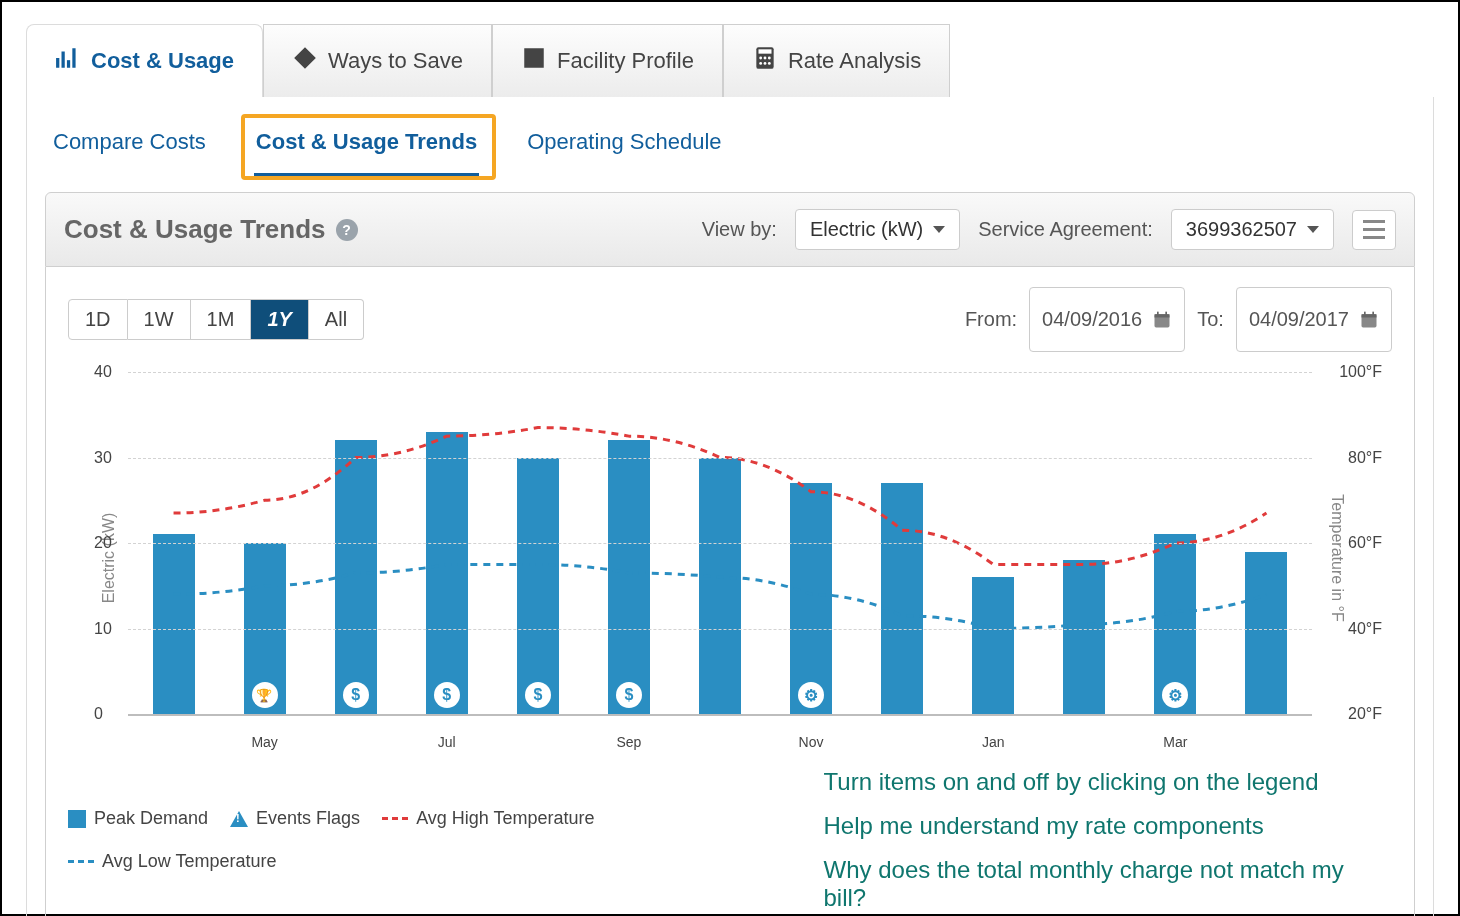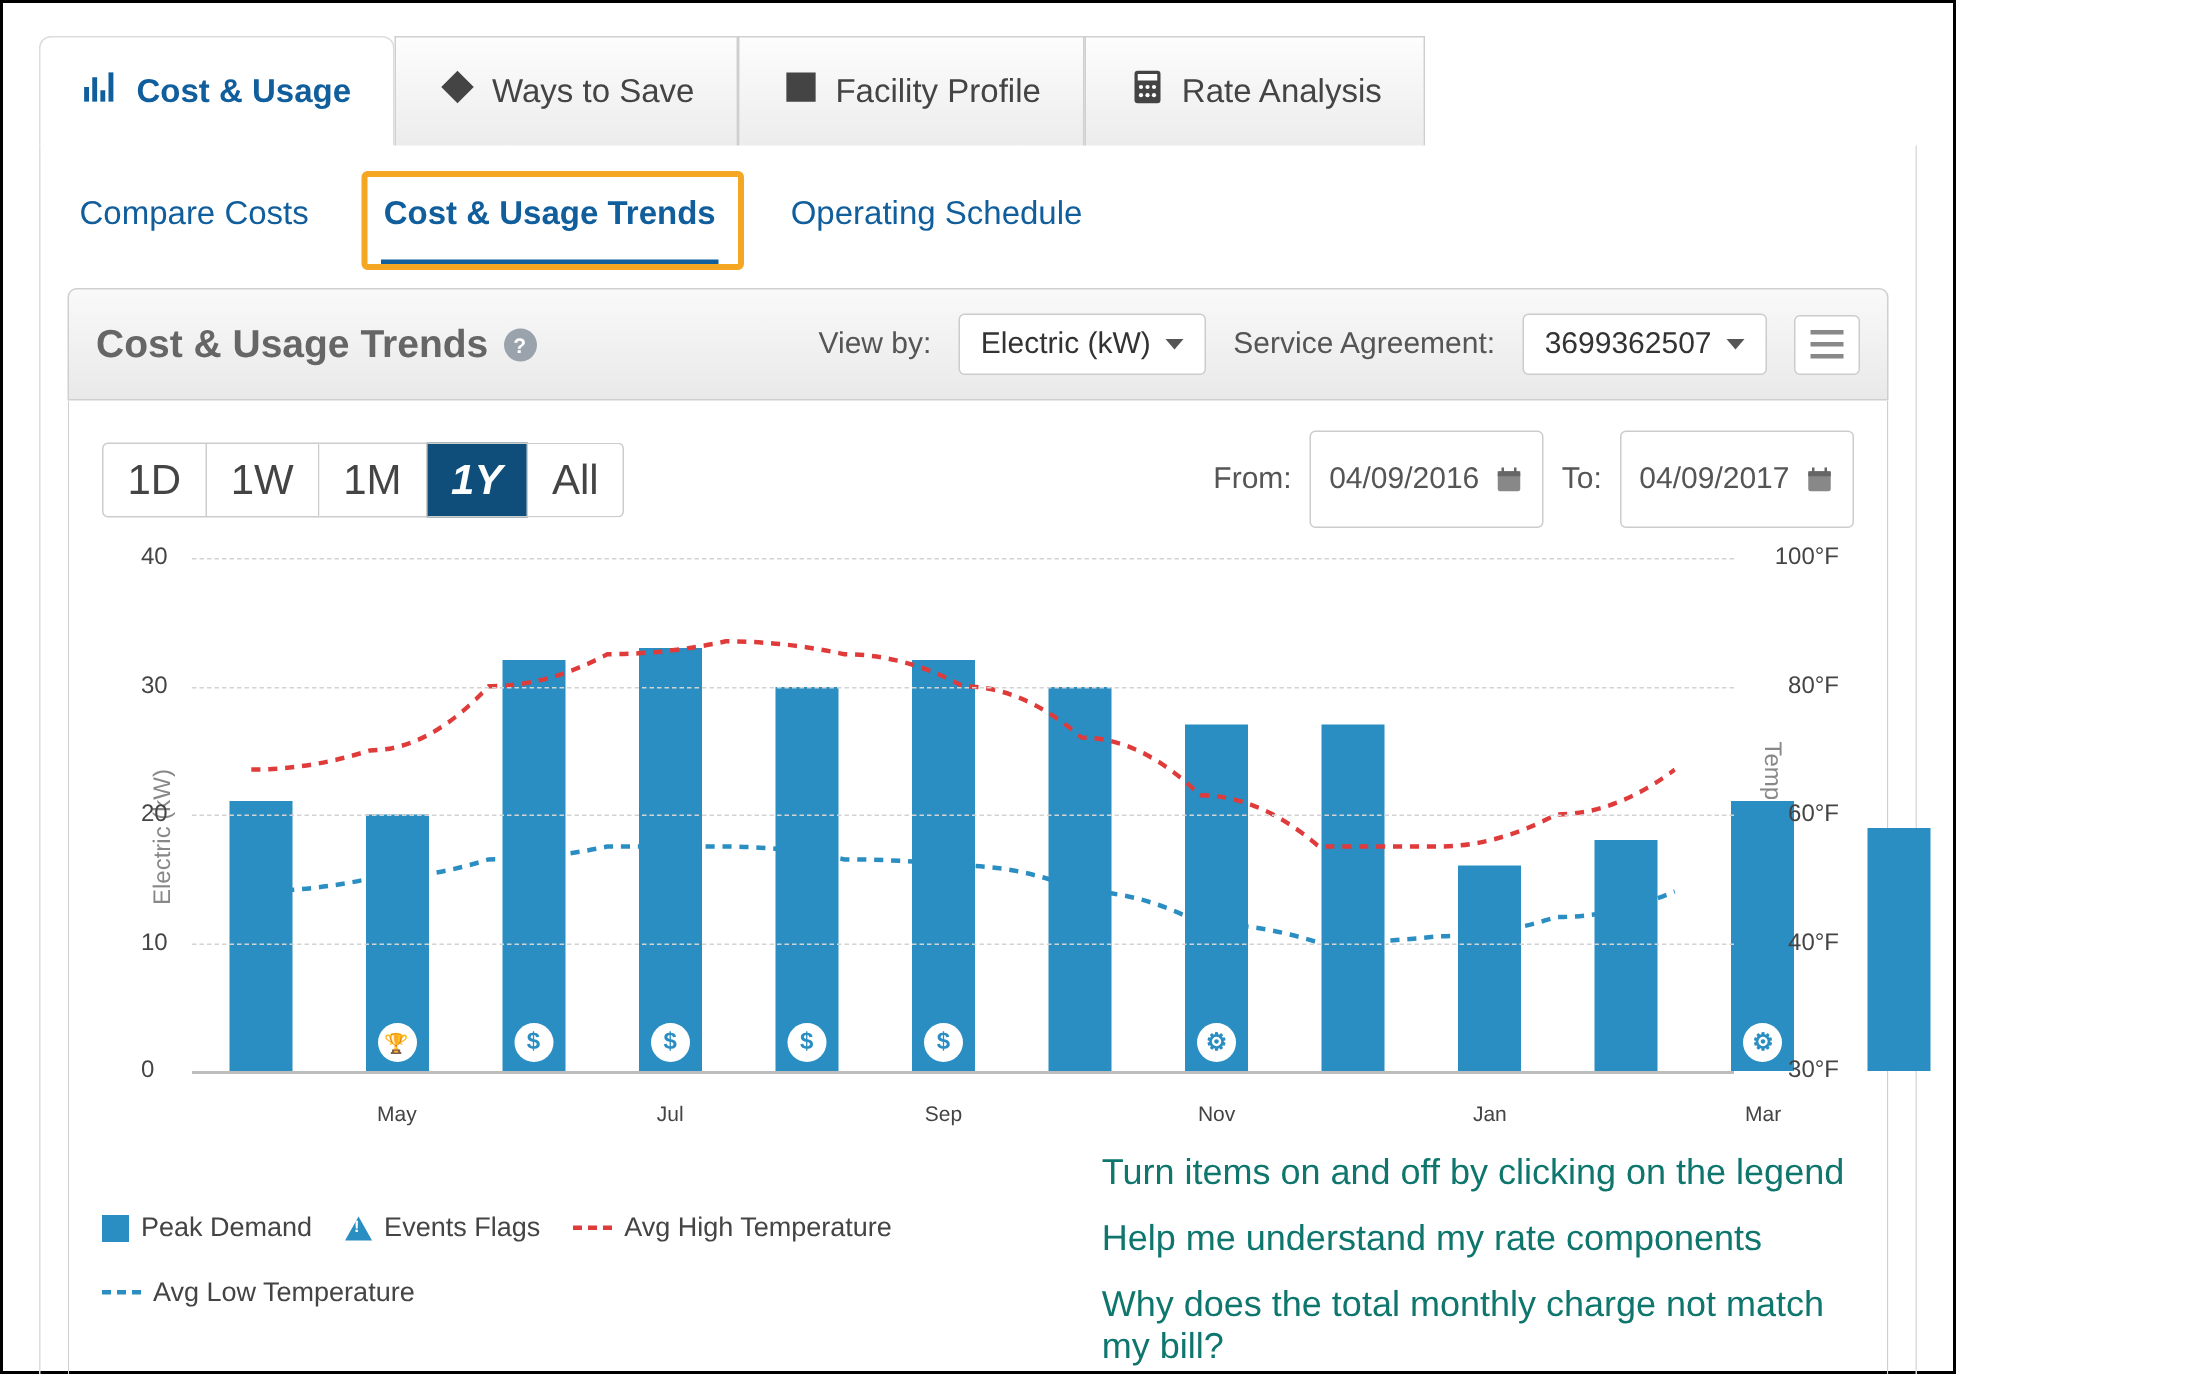--- a/index.html
+++ b/index.html
@@ -1,17 +1,17 @@
 <!DOCTYPE html>
 <html><head>
 <meta charset="utf-8">
 <style>
   * { box-sizing: border-box; }
   html,body { margin:0; padding:0; font-family: Arial, Helvetica, sans-serif; background:#fff; color:#333; }
-  .outer { width:1304px; height:916px; padding:22px 24px; border:2px solid #000; }
+  .outer { width:1460px; height:916px; padding:22px 24px; border:2px solid #000; }
   .maintabs { display:flex; align-items:flex-end; }
   .maintab {
     display:flex; align-items:center; gap:10px;
     padding:20px 28px; font-size:22px; color:#444;
     border:1px solid #cfcfcf; border-bottom:none;
     background:linear-gradient(#fdfdfd,#ececec);
     cursor:pointer;
   }
   .maintab svg { width:26px; height:26px; }
   .maintab.active {
@@ -47,21 +47,21 @@
     background:#fff; border:1px solid #ccc; border-radius:4px; padding:8px 14px;
     display:inline-flex; align-items:center; gap:10px; font-size:20px; color:#333; cursor:pointer;
   }
   .caret { width:0;height:0;border-left:6px solid transparent;border-right:6px solid transparent;border-top:7px solid #555; }
   .hamburger { width:44px; height:40px; display:flex; flex-direction:column; justify-content:center; gap:5px; align-items:center; border:1px solid #ccc; border-radius:4px; background:#fff; cursor:pointer; }
   .hamburger div { width:22px; height:3px; background:#888; }
   .cardbody { border:1px solid #cfcfcf; border-top:none; border-radius:0 0 6px 6px; padding:20px 22px 8px 22px; }
   .rangerow { display:flex; align-items:center; justify-content:space-between; margin-bottom:6px; }
   .rangegroup { display:inline-flex; }
   .rangebtn {
-    border:1px solid #ccc; padding:8px 16px; font-size:28px; background:#fff; color:#444; cursor:pointer;
+    border:1px solid #ccc; padding:8px 16px; font-size:20px; background:#fff; color:#444; cursor:pointer;
   }
   .rangebtn:first-child { border-radius:4px 0 0 4px; }
   .rangebtn:last-child  { border-radius:0 4px 4px 0; }
   .rangebtn + .rangebtn { border-left:none; }
   .rangebtn.active { background:#0f4e7a; color:#fff; font-weight:bold;font-style:italic; }
   .dategroup { display:flex; align-items:center; gap:12px; font-size:20px; color:#555; }
   .datebox { border:1px solid #ccc; border-radius:4px; padding:20px 12px; display:inline-flex; align-items:center; gap:10px; background:#fff; cursor:pointer; }
   .cal-icon { width:20px; height:20px; }
   .chartzone { position:relative; height:400px; margin-top:4px; }
   .axis-label-left {
@@ -272,21 +272,21 @@
             <div class="ytick" style="left: 26px; top: 347px;">0</div>
             <div class="gridline" style="top: 270.5px;"></div>
             <div class="ytick" style="left: 26px; top: 261.5px;">10</div>
             <div class="gridline" style="top: 185px;"></div>
             <div class="ytick" style="left: 26px; top: 176px;">20</div>
             <div class="gridline" style="top: 99.5px;"></div>
             <div class="ytick" style="left: 26px; top: 90.5px;">30</div>
             <div class="gridline" style="top: 14px;"></div>
             <div class="ytick" style="left: 26px; top: 5px;">40</div>
             <div class="baseline" style="top: 356px;"></div>
-            <div class="ytick" style="right: 10px; top: 347px;">30°F</div>
+            <div class="ytick" style="right: 10px; top: 347px;">20°F</div>
             <div class="ytick" style="right: 10px; top: 261.5px;">40°F</div>
             <div class="ytick" style="right: 10px; top: 176px;">60°F</div>
             <div class="ytick" style="right: 10px; top: 90.5px;">80°F</div>
             <div class="ytick" style="right: 10px; top: 5px;">100°F</div>
             <div class="xcat" style="left: 196.615px;">May</div>
             <div class="xcat" style="left: 378.769px;">Jul</div>
             <div class="xcat" style="left: 560.923px;">Sep</div>
             <div class="xcat" style="left: 743.077px;">Nov</div>
             <div class="xcat" style="left: 925.231px;">Jan</div>
             <div class="xcat" style="left: 1107.38px;">Mar</div>

